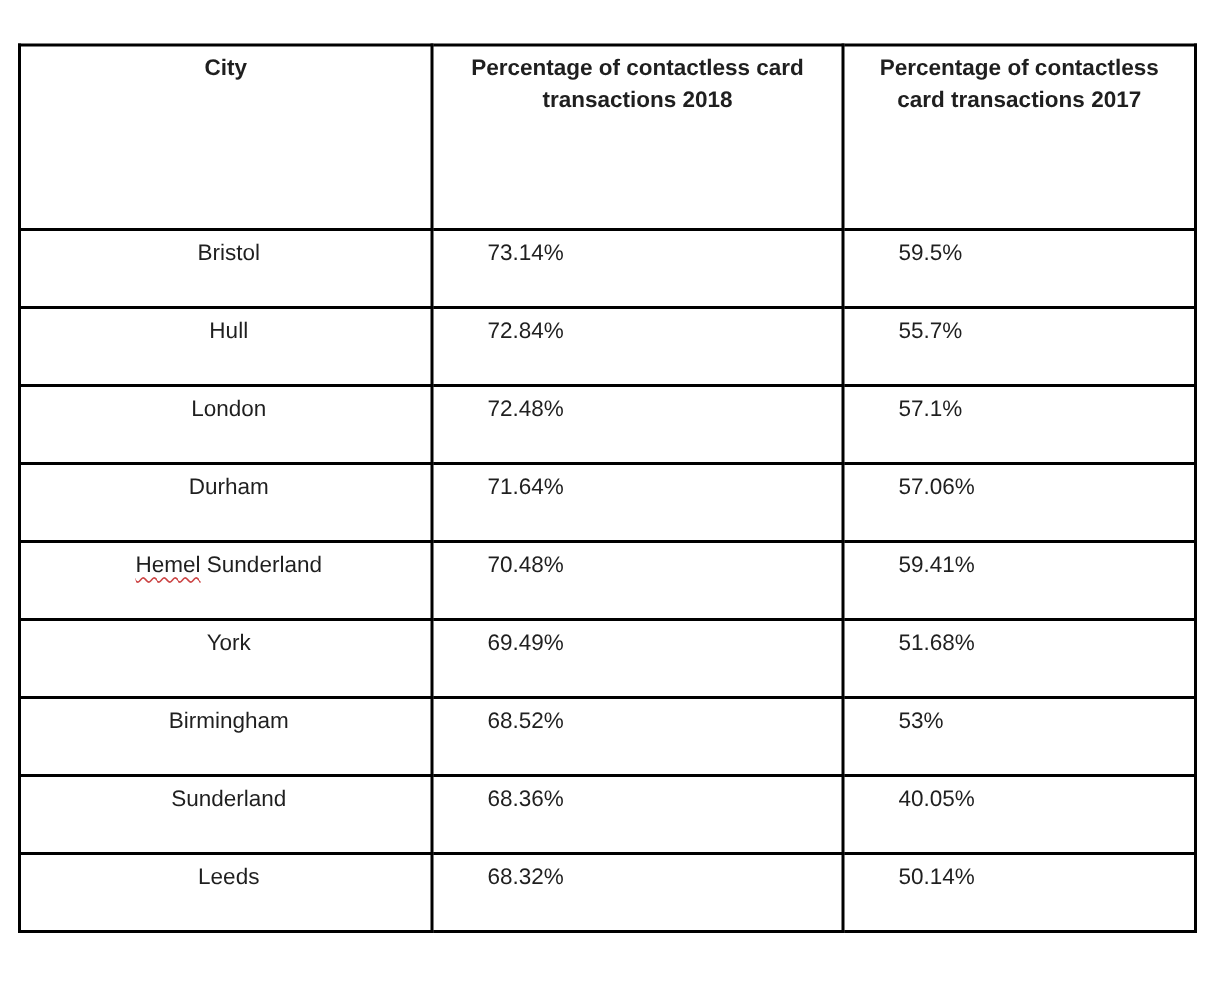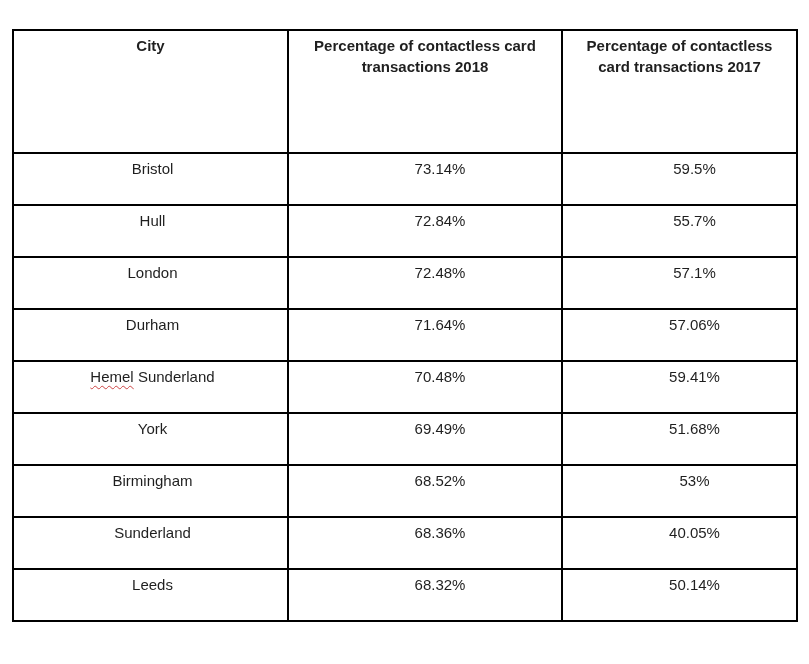--- a/index.html
+++ b/index.html
@@ -42,21 +42,20 @@
     text-align: center;
     padding-top: 4px;
   }
   .header-line { display: block; }
   td.city-cell {
     text-align: center;
     padding-left: 10px;
     padding-top: 4px;
   }
   td.num-cell {
-    text-align: center;
     padding-top: 4px;
     padding-left: 36px;
   }
   .squiggle {
     text-decoration-line: underline;
     text-decoration-style: wavy;
     text-decoration-color: #cc4444;
     text-decoration-thickness: 1px;
     text-underline-offset: 3px;
   }

